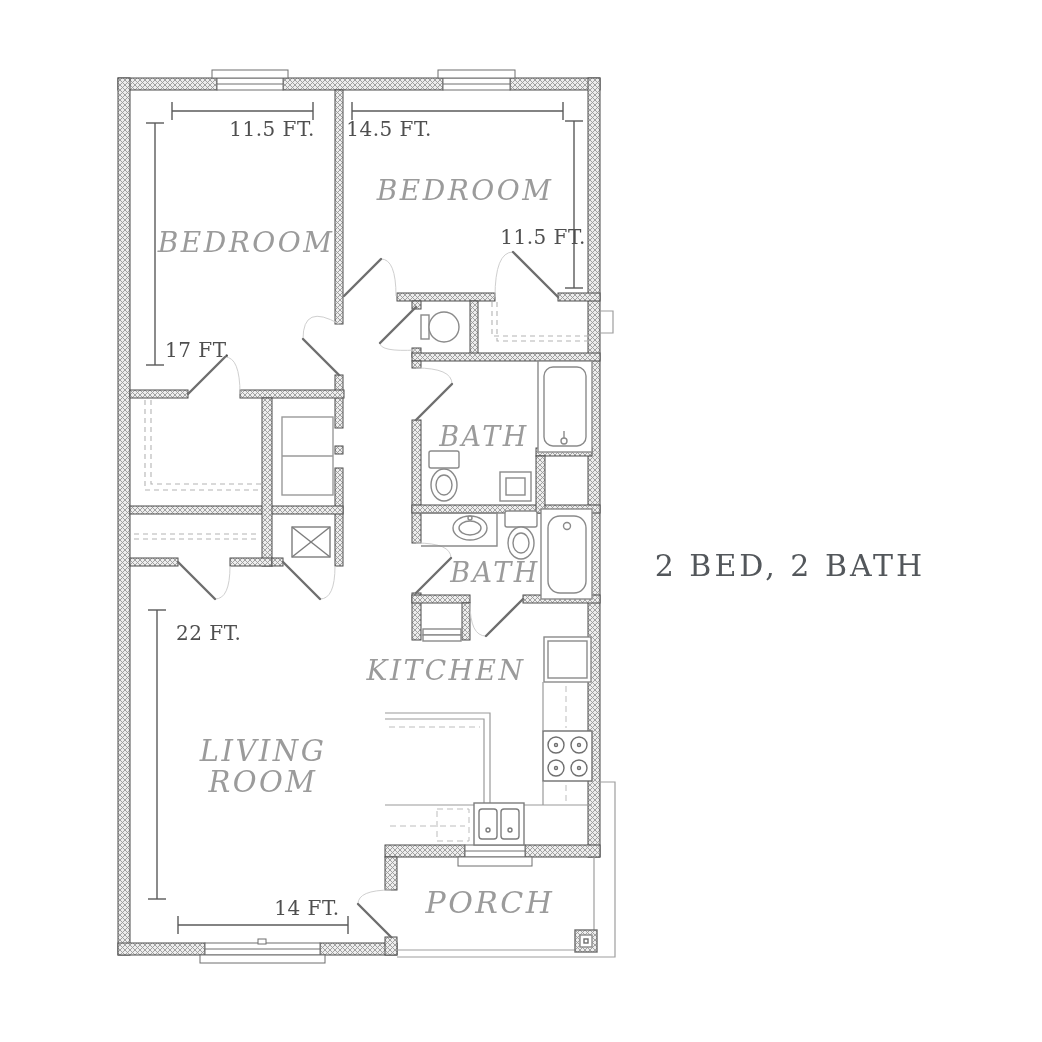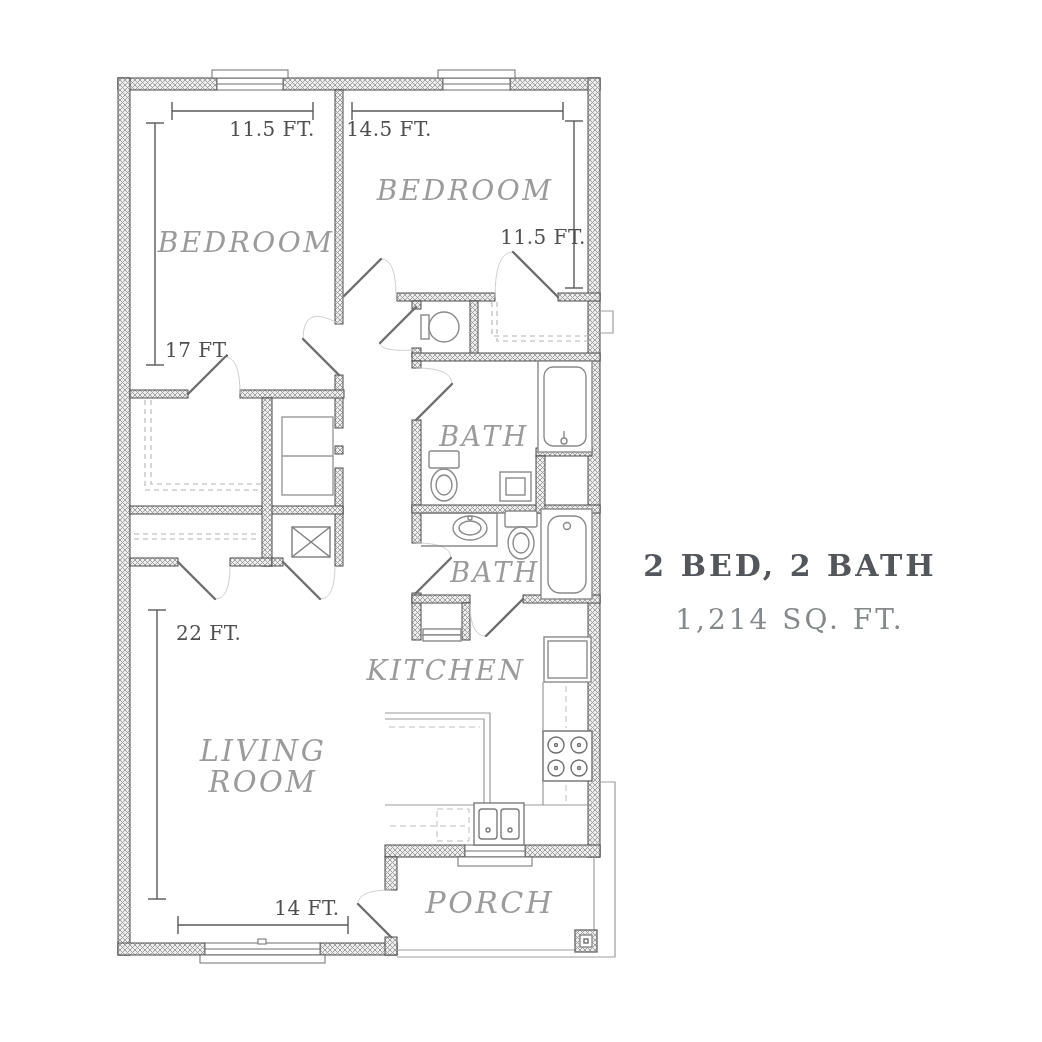--- a/index.html
+++ b/index.html
@@ -2,21 +2,21 @@
 <html><head>
 <meta charset="utf-8">
 <style>
   html,body{margin:0;padding:0;background:#ffffff;}
   .stage{position:relative;width:1042px;height:1042px;background:#ffffff;overflow:hidden;
          font-family:"DejaVu Serif","Liberation Serif",serif;}
   svg text{font-family:"DejaVu Serif","Liberation Serif",serif;}
   .room-label{fill:#9b9b9b;font-style:italic;letter-spacing:2.5px;}
   .dim-label{fill:#4f4f4f;font-size:20px;letter-spacing:0.5px;}
   .info-panel{position:absolute;left:640px;top:546px;width:300px;text-align:center;}
-  .info-title{font-size:30px;font-weight:bold;color:#53575b;letter-spacing:3px;line-height:1.35;}
+  .info-title{font-size:30px;font-weight:normal;color:#53575b;letter-spacing:3px;line-height:1.35;}
   .info-area{font-size:28px;color:#85898c;letter-spacing:3px;margin-top:16px;}
 </style>
 </head>
 <body>
 
 <div class="stage">
 
 <svg width="1042" height="1042" viewBox="0 0 1042 1042">
   <defs>
     <pattern id="hatch" width="5" height="5" patternUnits="userSpaceOnUse">
@@ -294,16 +294,15 @@
     <text class="room-label" style="font-size:28px" x="446" y="680" text-anchor="middle">KITCHEN</text>
     <text class="room-label" style="font-size:29px" x="263" y="761" text-anchor="middle">LIVING</text>
     <text class="room-label" style="font-size:29px" x="263" y="792" text-anchor="middle">ROOM</text>
     <text class="room-label" style="font-size:30px" x="490" y="913" text-anchor="middle">PORCH</text>
   </g>
 </svg>
 
 
 <div class="info-panel">
   <div class="info-title">2 BED, 2 BATH</div>
-  <div class="info-area">1,214 SQ. FT.</div>
 </div>
 
 </div>
 
 </body></html>

